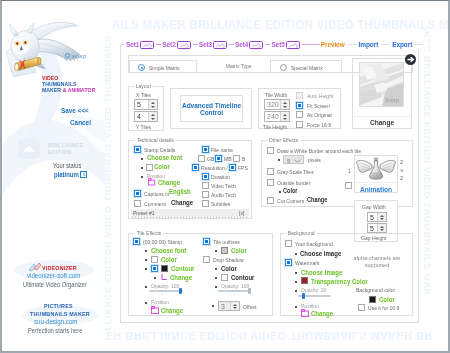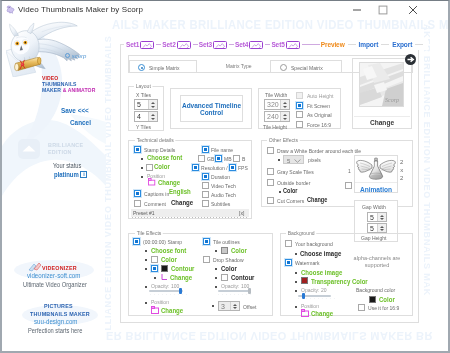--- a/index.html
+++ b/index.html
@@ -64,42 +64,20 @@
   .act-import{color:#2a6fd0;}
   .act-export{color:#2a6fd0;}
   .act-dash{display:inline-block;width:8px;height:1px;background:#dcdcdc;margin:0 3px;}
   .set-dash.lastdash{width:18px;}
 </style>
 </head>
 <body>
 
 <div class="win">
 
-  <div class="titlebar">
-    <svg class="tb-icon" viewBox="0 0 11 11">
-      <path d="M3.2 2.0 C2.3 2.3 2.0 3.3 2.5 4.0 L3.0 4.6 L2.2 6.2 C1.9 6.9 2.3 7.7 3.1 7.8 L5.0 8.0 L4.6 9.0 L6.4 8.6 L7.6 9.3 L7.2 8.0 L8.6 6.6 C9.3 5.9 9.0 4.7 8.1 4.4 L6.2 3.8 L5.6 2.4 Z" fill="#cfc4ef" stroke="#8d7fc4" stroke-width=".5"></path>
-      <circle cx="4.1" cy="3.4" r=".5" fill="#5d4f94"></circle>
-    </svg>
-    <div class="title-text">Video Thumbnails Maker by Scorp</div>
-    <div class="wbtn" style="right:78px;">
-      <svg width="11" height="11" viewBox="0 0 11 11">
-        <path d="M1.5 5.5 H9.5" stroke="#4a4a4a" stroke-width="1"></path>
-        </svg>
-    </div>
-    <div class="wbtn" style="right:52px;">
-      <svg width="11" height="11" viewBox="0 0 11 11">
-        <rect x="1.6" y="1.6" width="7.8" height="7.8" fill="none" stroke="#9b9b9b" stroke-width="1"></rect>
-        </svg>
-    </div>
-    <div class="wbtn" style="right:22px;">
-      <svg width="11" height="11" viewBox="0 0 11 11">
-        <path d="M1.6 1.6 L9.4 9.4 M9.4 1.6 L1.6 9.4" stroke="#4a4a4a" stroke-width="1"></path>
-        </svg>
-    </div>
-  </div>
 
   <div class="wm" style="left:110px;top:16px;font-size:13.5px;transform:scaleX(.84);transform-origin:0 50%;">AILS MAKER BRILLIANCE EDITION VIDEO THUMBNAILS M</div>
   <div class="wm" style="left:104px;top:329px;font-size:11px;transform:scaleY(-1);">ER BRILLIANCE EDITION VIDEO THUMBNAILS MAKER BR</div>
   <div class="wm" style="left:-42px;top:177px;font-size:9px;transform:rotate(-90deg);transform-origin:50% 50%;letter-spacing:.8px;">LLIANCE EDITION VIDEO THUMBNAIL VIDEO THUMBNAILS</div>
   <div class="wm" style="left:289px;top:154px;font-size:9px;transform:rotate(90deg);transform-origin:50% 50%;letter-spacing:.8px;">AKER BRILLIANCE EDITION VIDEO THUMBNAILS MAK</div>
 
   <div style="position:absolute;left:0;top:0;width:104px;bottom:0;overflow:hidden;">
 
     <svg width="104" height="336" viewBox="0 0 104 336" style="position:absolute;left:0;top:17px;">
 

